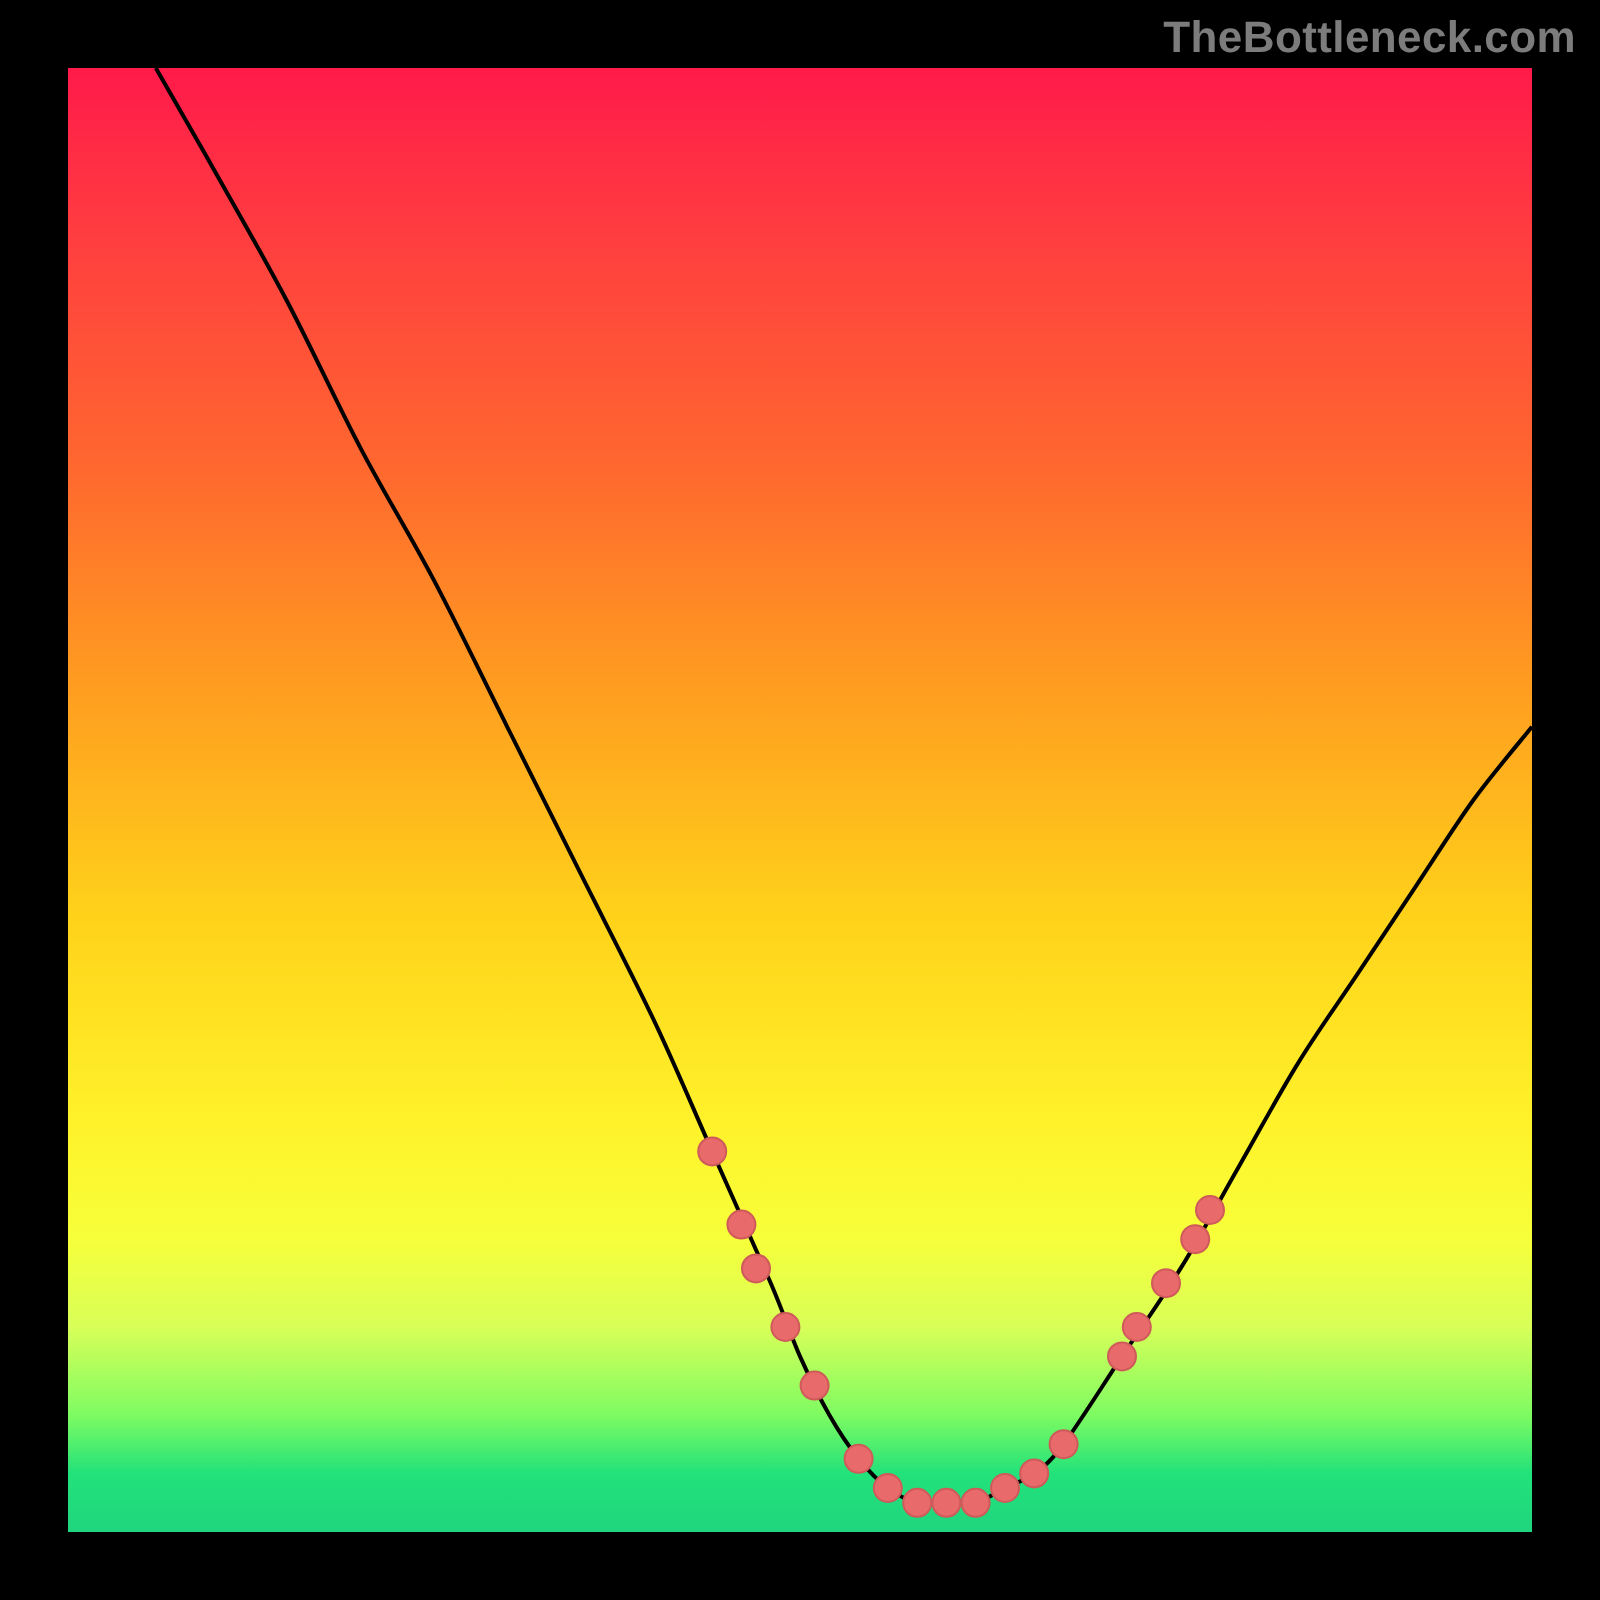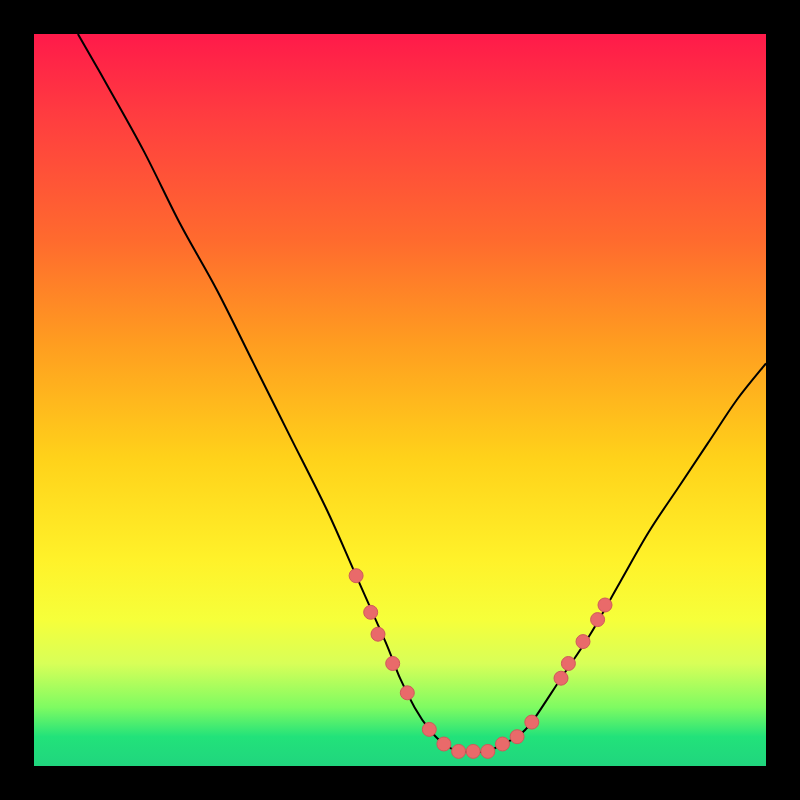--- a/index.html
+++ b/index.html
@@ -51,20 +51,21 @@
     top: 34px;
     width: 732px;
     height: 732px;
     overflow: visible;
   }
 </style>
 </head>
 <body>
 
 <div class="stage">
+  <div class="watermark">TheBottleneck.com</div>
   <div class="plot-area"></div>
   <svg class="overlay" viewBox="0 0 732 732" preserveAspectRatio="none">
     <path id="curve-path" fill="none" stroke="#000000" stroke-width="2" d="M 43.9 0.0 C 48.8 8.5, 62.2 31.7, 73.2 51.2 C 84.2 70.8, 97.6 93.9, 109.8 117.1 C 122.0 140.3, 134.2 167.1, 146.4 190.3 C 158.6 213.5, 170.8 233.0, 183.0 256.2 C 195.2 279.4, 207.4 305.0, 219.6 329.4 C 231.8 353.8, 244.0 378.2, 256.2 402.6 C 268.4 427.0, 281.8 452.6, 292.8 475.8 C 303.8 499.0, 312.3 519.7, 322.1 541.7 C 331.8 563.6, 344.0 590.5, 351.4 607.6 C 358.7 624.6, 361.1 633.2, 366.0 644.2 C 370.9 655.1, 375.8 664.9, 380.6 673.4 C 385.5 682.0, 390.4 689.3, 395.3 695.4 C 400.2 701.5, 405.0 706.4, 409.9 710.0 C 414.8 713.7, 419.7 716.1, 424.6 717.4 C 429.4 718.6, 434.3 717.4, 439.2 717.4 C 444.1 717.4, 449.0 718.6, 453.8 717.4 C 458.7 716.1, 463.6 712.5, 468.5 710.0 C 473.4 707.6, 478.2 706.4, 483.1 702.7 C 488.0 699.1, 490.4 697.8, 497.8 688.1 C 505.1 678.3, 517.3 658.8, 527.0 644.2 C 536.8 629.5, 546.6 616.1, 556.3 600.2 C 566.1 584.4, 575.8 566.1, 585.6 549.0 C 595.4 531.9, 605.1 513.6, 614.9 497.8 C 624.6 481.9, 634.4 468.5, 644.2 453.8 C 653.9 439.2, 663.7 424.6, 673.4 409.9 C 683.2 395.3, 693.0 379.4, 702.7 366.0 C 712.5 352.6, 727.1 335.5, 732.0 329.4"></path>
     <g id="markers">
         <circle cx="322.1" cy="541.7" r="7" fill="#e96a6a" stroke="#cf5a5a" stroke-width="1"></circle>
         <circle cx="336.7" cy="578.3" r="7" fill="#e96a6a" stroke="#cf5a5a" stroke-width="1"></circle>
         <circle cx="344.0" cy="600.2" r="7" fill="#e96a6a" stroke="#cf5a5a" stroke-width="1"></circle>
         <circle cx="358.7" cy="629.5" r="7" fill="#e96a6a" stroke="#cf5a5a" stroke-width="1"></circle>
         <circle cx="373.3" cy="658.8" r="7" fill="#e96a6a" stroke="#cf5a5a" stroke-width="1"></circle>
         <circle cx="395.3" cy="695.4" r="7" fill="#e96a6a" stroke="#cf5a5a" stroke-width="1"></circle>

